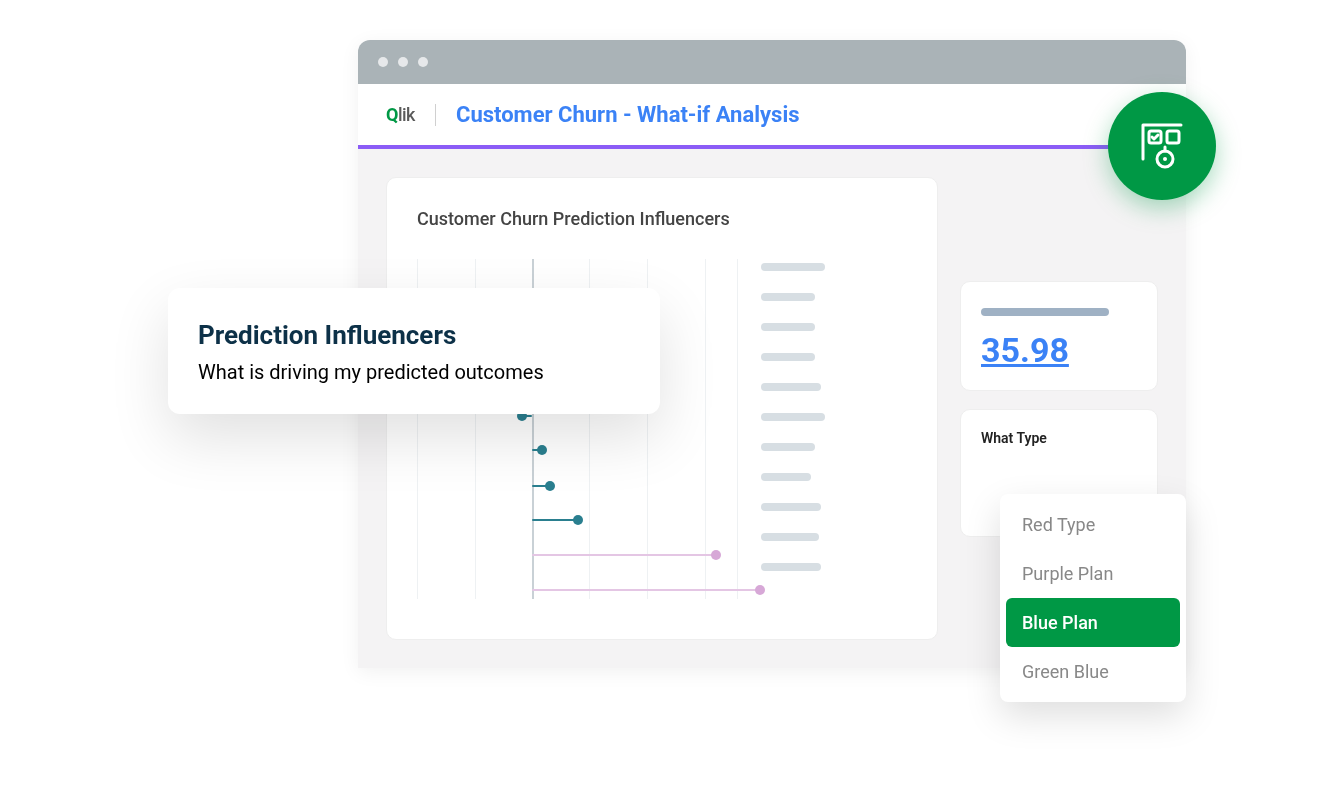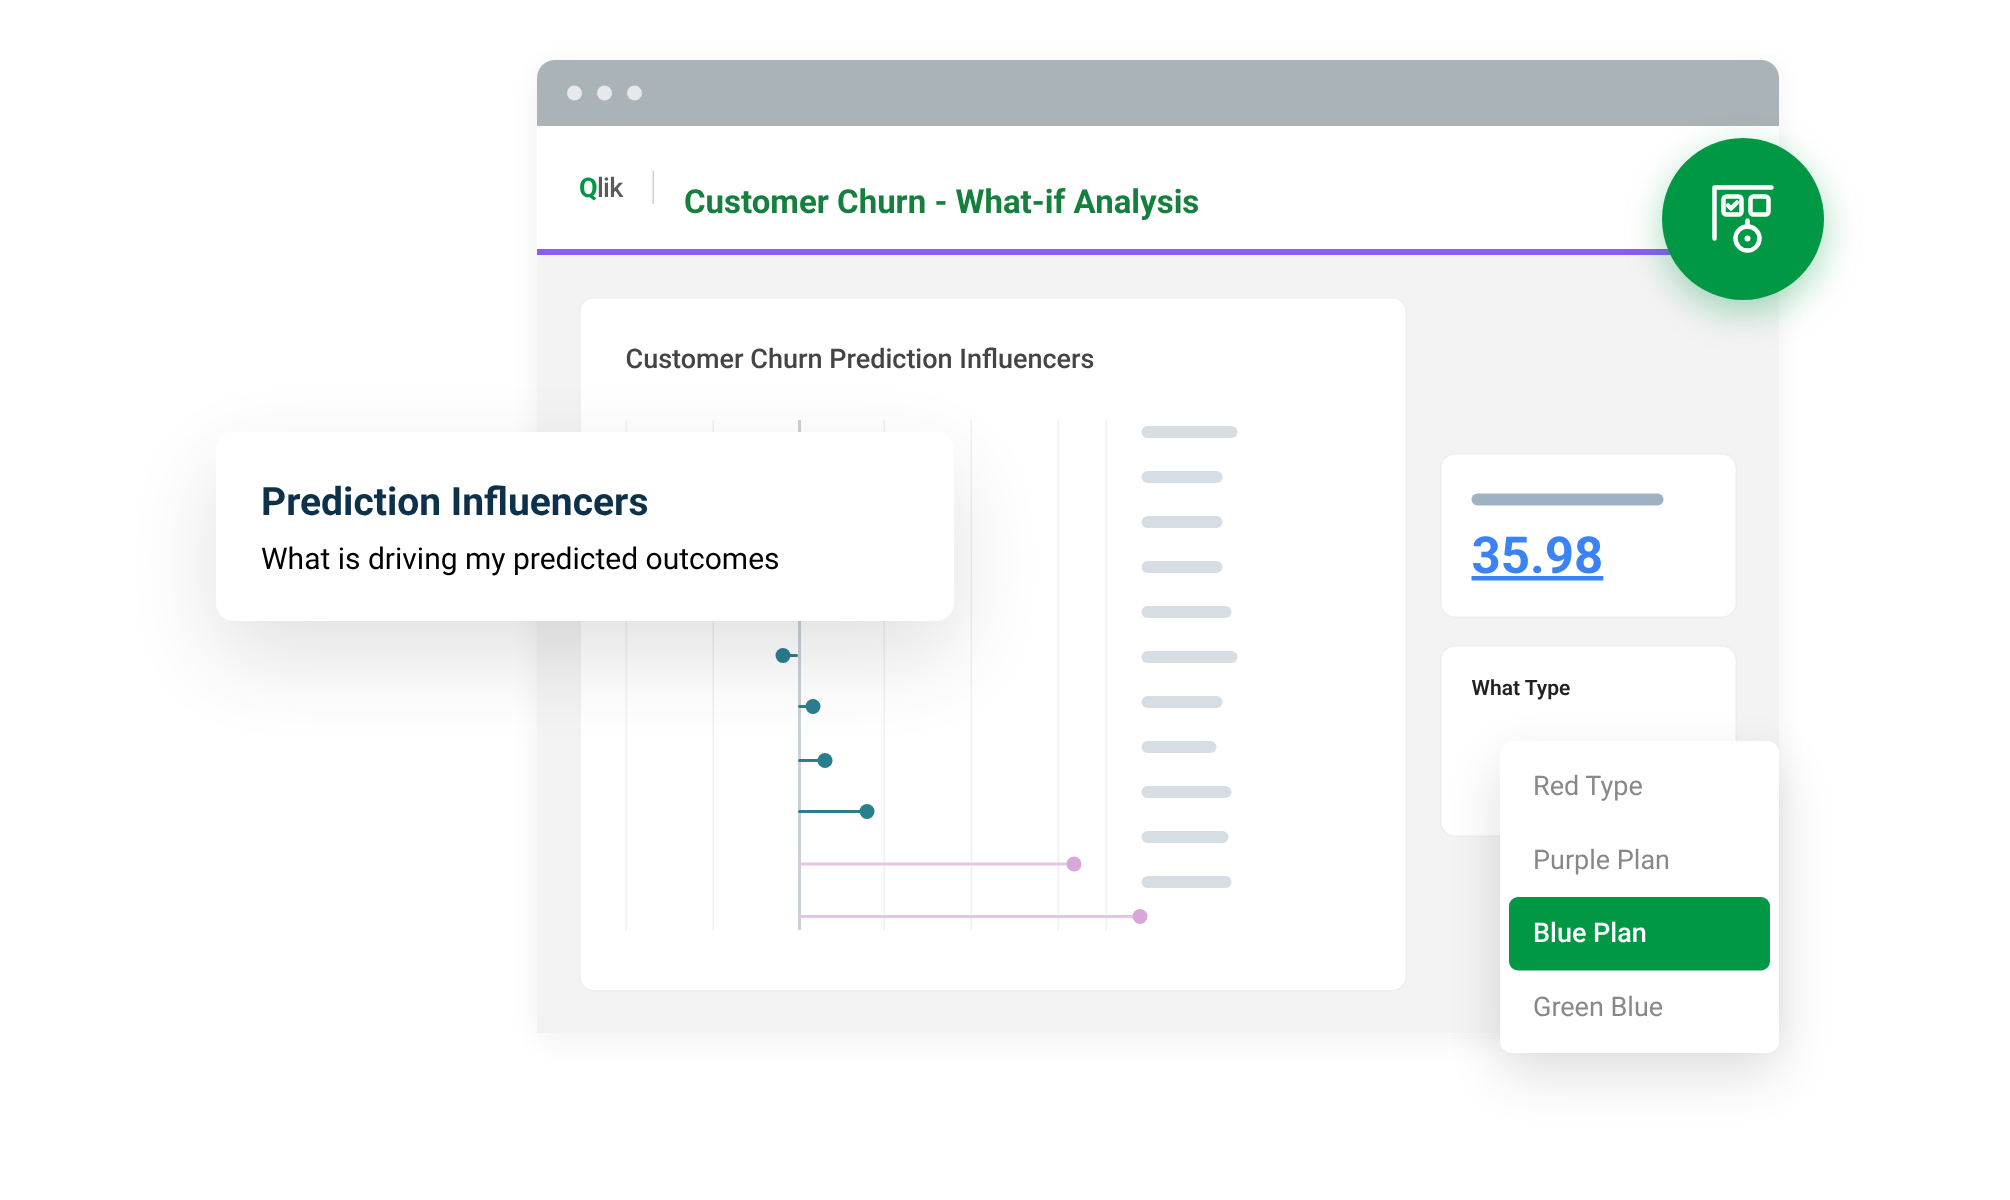--- a/index.html
+++ b/index.html
@@ -48,24 +48,23 @@
     }
     .logo .q { color: #009845; font-weight: 700; }
     .logo .lik { color: #5a5a5a; }
     .header-divider {
       width: 1px;
       height: 22px;
       background: #d0d0d0;
       margin: 0 20px;
     }
     .page-title {
-      color: #15803d;
+      color: #3b82f6;
       font-size: 22px;
       font-weight: 700;
-      margin-top: 21px;
     }
     .content-area {
       background: #F4F3F4;
       padding: 28px;
       display: flex;
       gap: 22px;
       align-items: center;
     }
     .chart-panel {
       background: #fff;
@@ -194,21 +193,21 @@
       height: 108px;
       border-radius: 50%;
       background: #009845;
       display: flex;
       align-items: center;
       justify-content: center;
       box-shadow: 0 8px 24px rgba(0,152,69,0.35);
     }
     .floating-card {
       position: absolute;
-      left: 144px;
+      left: 168px;
       top: 288px;
       width: 492px;
       background: #fff;
       border-radius: 12px;
       padding: 32px 30px 30px 30px;
       box-shadow: 0 24px 60px rgba(0,0,0,0.12);
     }
     .floating-title {
       color: #0d3148;
       font-size: 26px;

